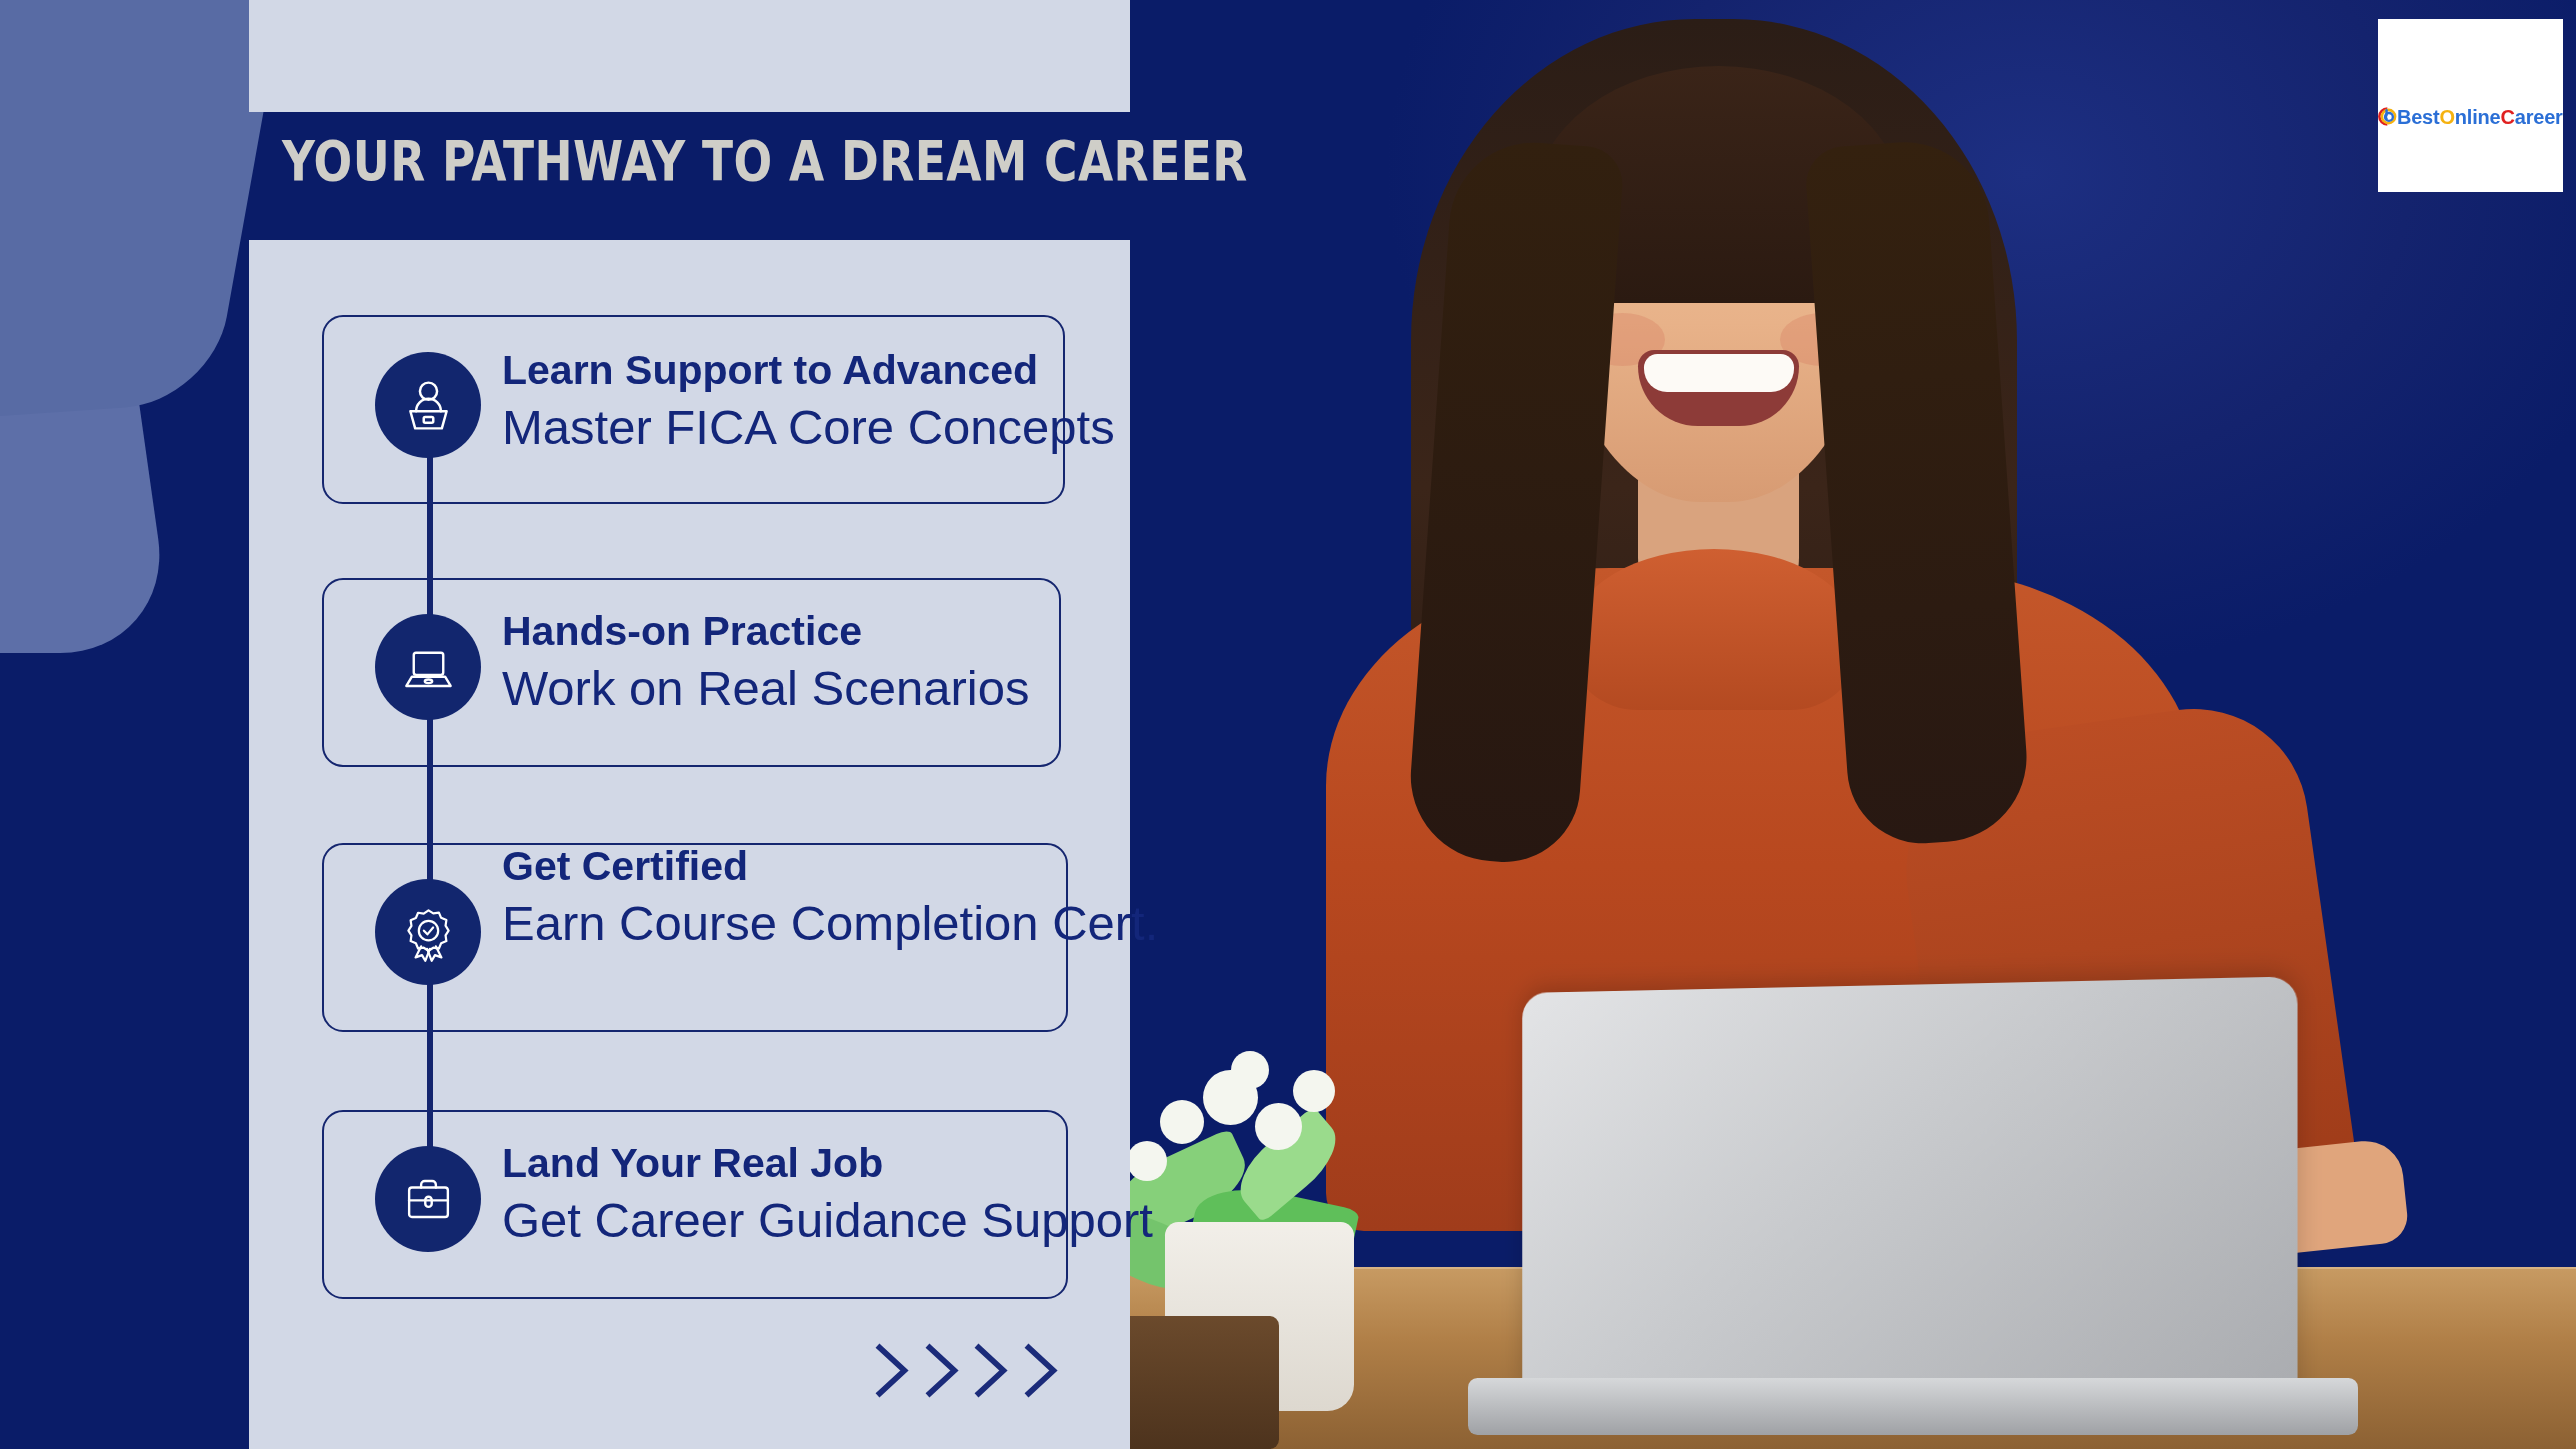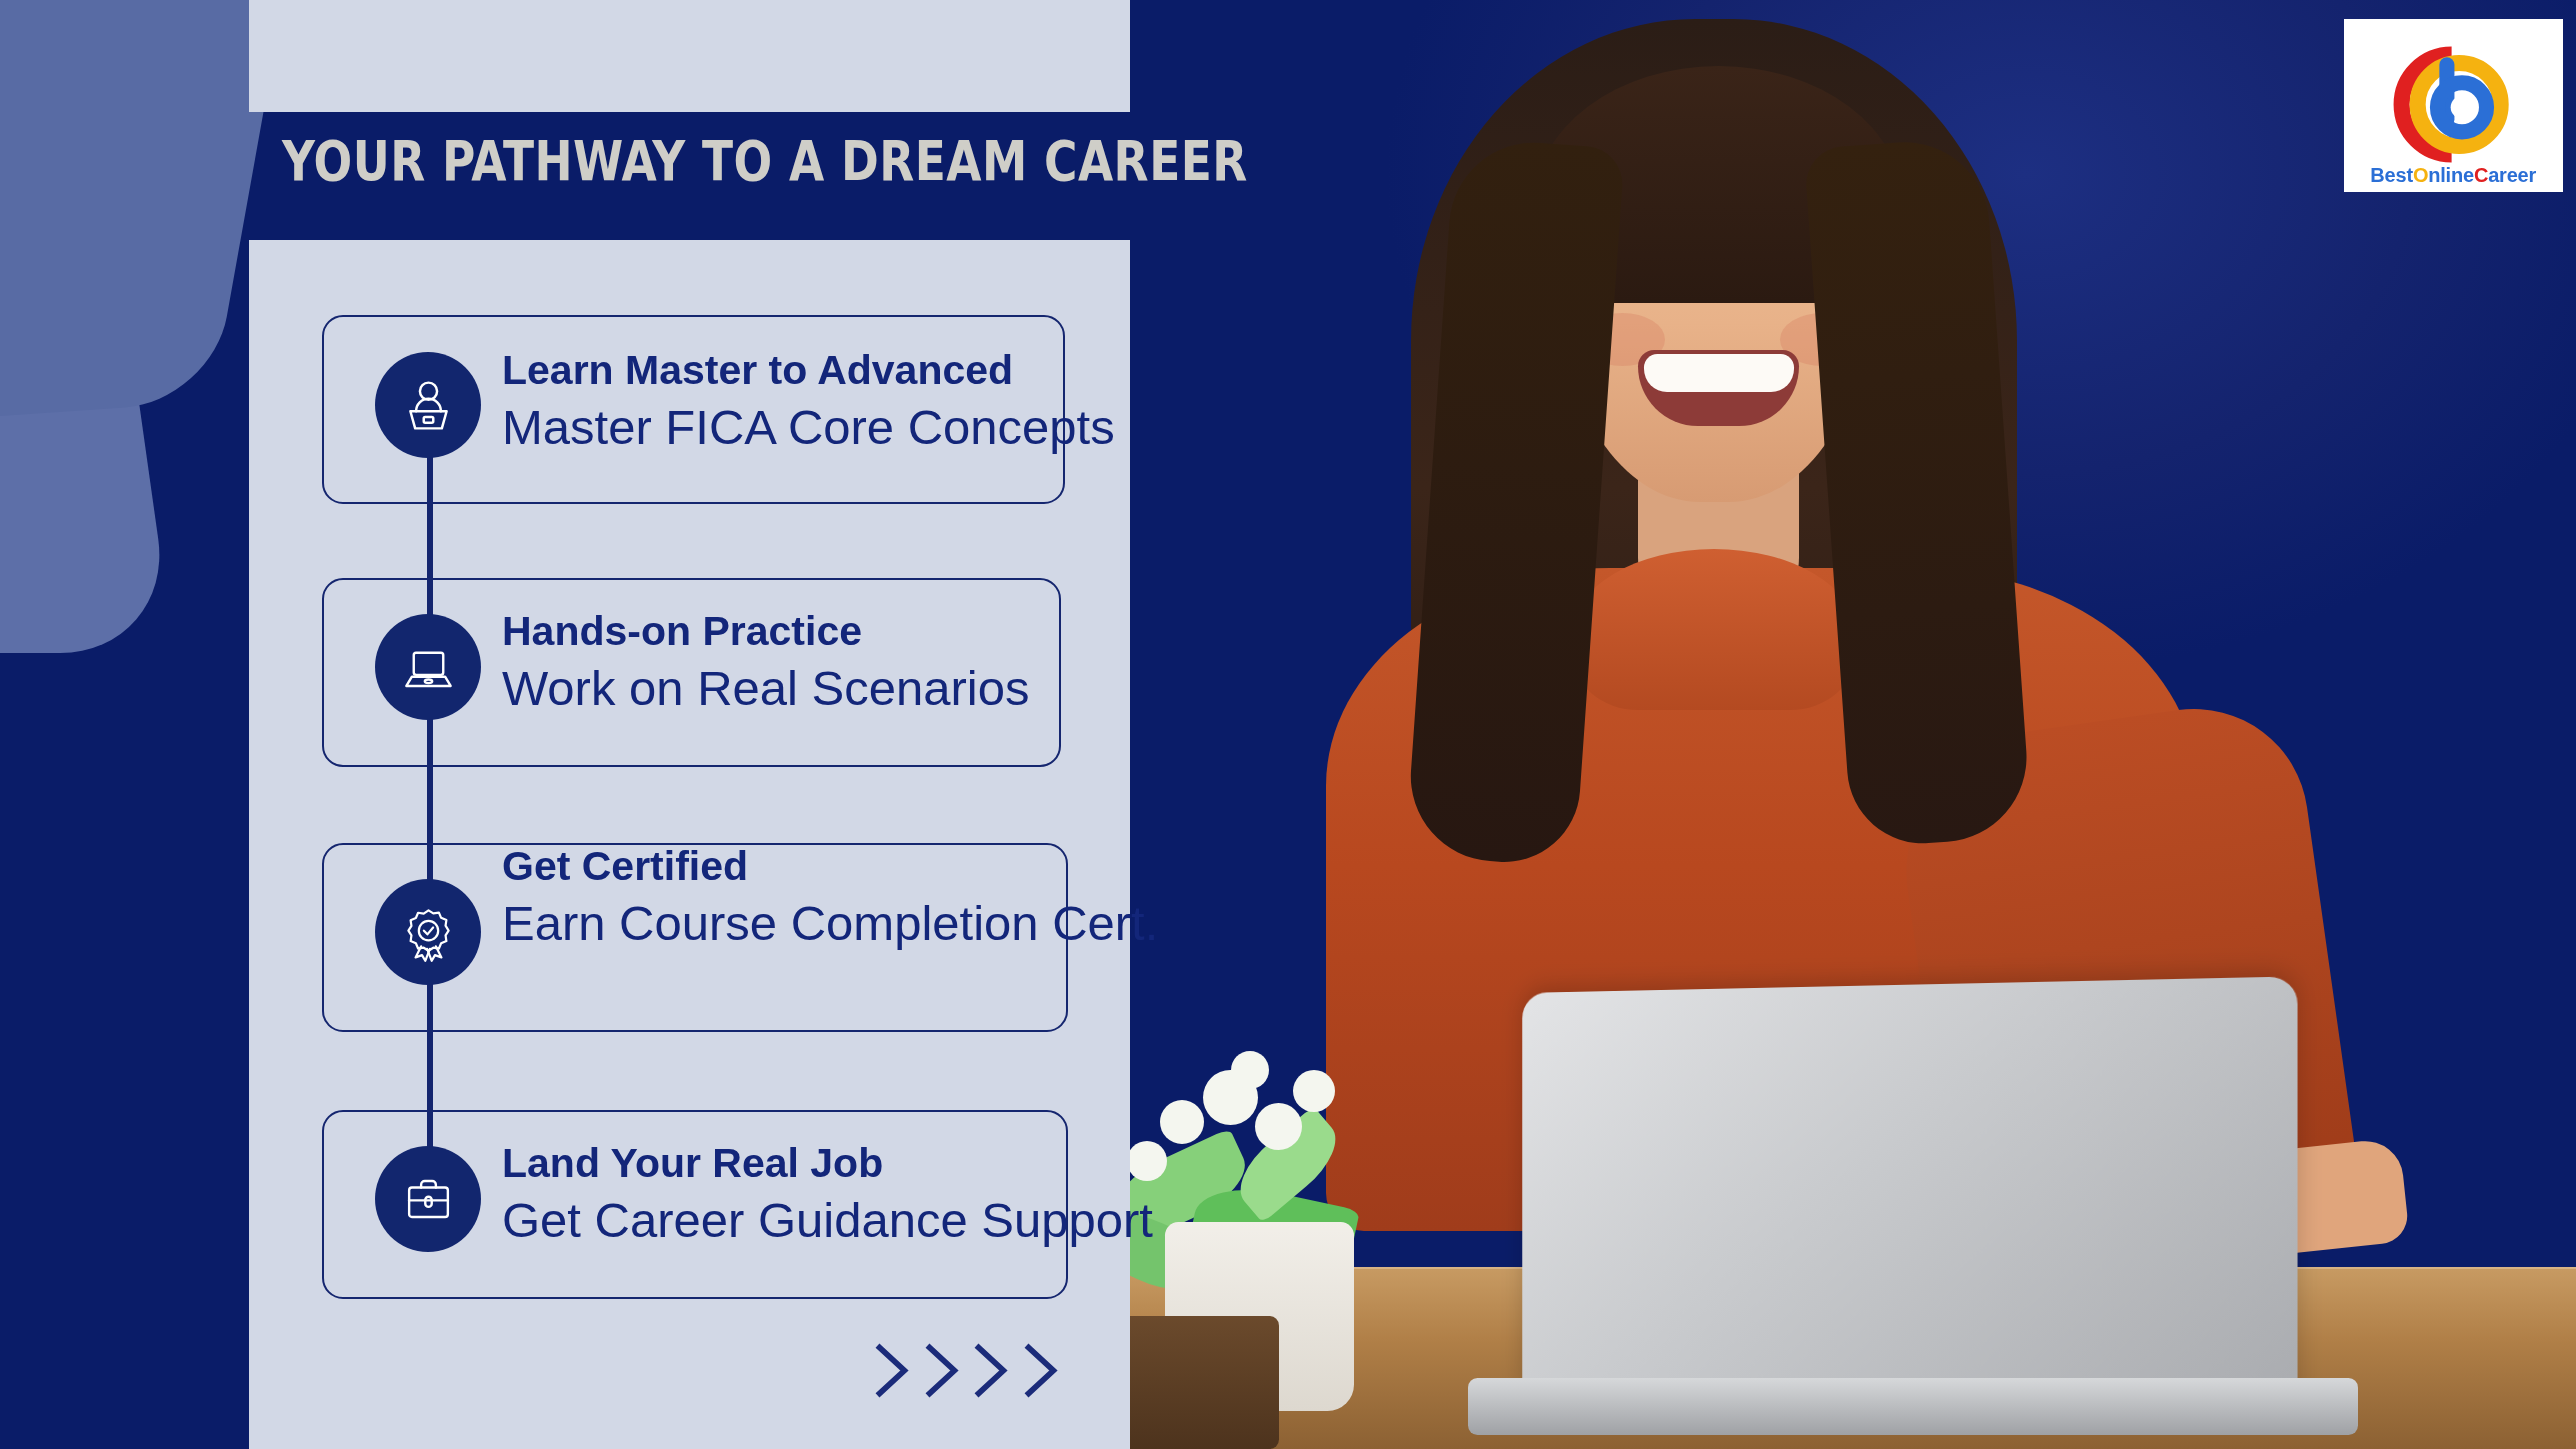--- a/index.html
+++ b/index.html
@@ -276,23 +276,23 @@
     position: absolute;
     left: 871px; top: 1340px;
     display: flex; gap: 7.6px;
   }
   .chev { width: 42px; height: 61px; }
 
   
   .logo-box {
     position: absolute;
     right: 13.3px; top: 19px;
-    width: 219px; height: 173px;
+    width: 185px; height: 173px;
     background: #ffffff;
-    display: flex; flex-direction: column;
+    display: flex; 
     align-items: center; justify-content: center;
     padding-top: 22px;
   }
   .logo-mark { width: 121px; height: 117px; }
   .logo-text {
     margin-top: 1.9px;
     font-size: 20px;
     font-weight: 700;
     letter-spacing: -0.2px;
     white-space: nowrap;
@@ -369,21 +369,21 @@
   <div class="card card-1"></div>
   <div class="badge badge-1">
     <svg viewBox="0 0 64 64" width="61" height="61" fill="none" stroke="#ffffff" stroke-width="2.6" stroke-linejoin="round" stroke-linecap="round">
       <circle cx="32" cy="17" r="9"></circle>
       <path d="M19 38c0-7.2 5.8-13 13-13s13 5.8 13 13"></path>
       <path d="M13 38h38l-5 18H18z"></path>
       <rect x="27" y="44" width="10" height="6" rx="1.5"></rect>
     </svg>
   </div>
   <div class="card-text ct-1">
-    <div class="card-title">Learn Master to Advanced</div>
+    <div class="card-title">Learn Support to Advanced</div>
     <div class="card-sub">Master FICA Core Concepts</div>
   </div>
 
   <div class="card card-2"></div>
   <div class="badge badge-2">
     <svg viewBox="0 0 64 64" width="59" height="59" fill="none" stroke="#ffffff" stroke-width="2.6" stroke-linejoin="round" stroke-linecap="round">
       <rect x="16" y="16" width="32" height="24" rx="2.5"></rect>
       <path d="M14 42h36l6 10H8z"></path>
       <ellipse cx="32" cy="47" rx="4" ry="2"></ellipse>
     </svg>

